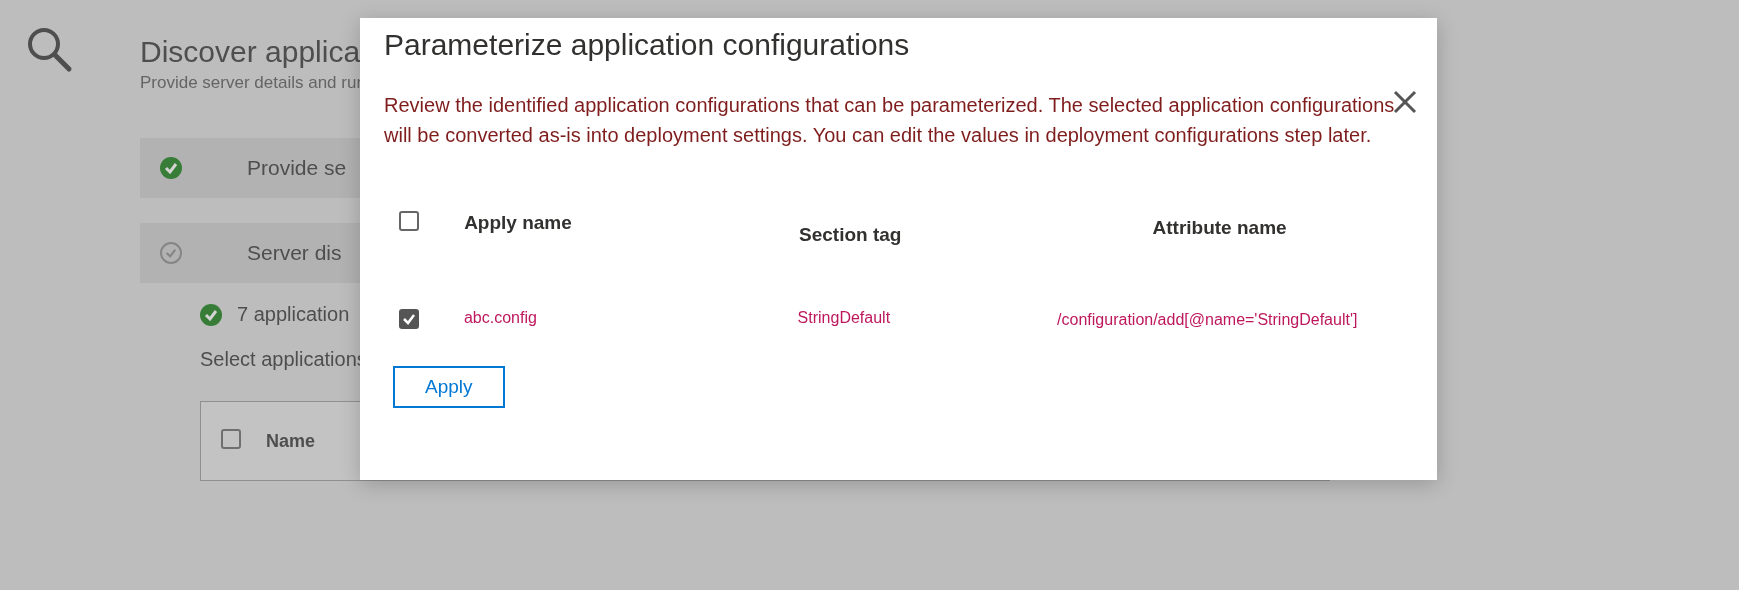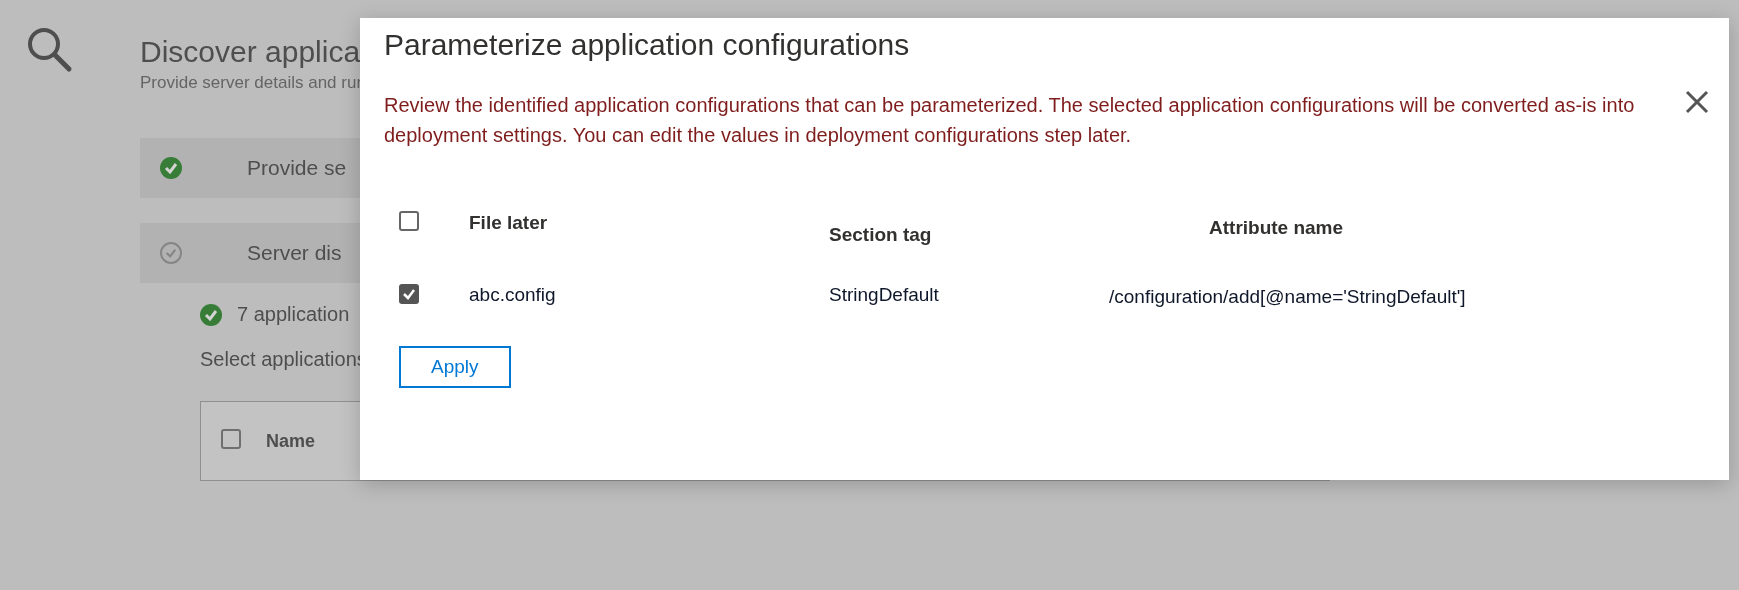--- a/index.html
+++ b/index.html
@@ -179,21 +179,21 @@
       height: 100%;
       background: rgba(128, 128, 128, 0.35);
       z-index: 5;
     }
     
     
     .modal {
       position: absolute;
       top: 18px;
       left: 360px;
-      width: 1369px;
+      width: 1077px;
       height: 462px;
       background: white;
       z-index: 10;
       padding: 10px 24px 20px 24px;
       box-shadow: 0 4px 20px rgba(0,0,0,0.2);
     }
     
     .modal-title {
       font-size: 30px;
       font-weight: 300;
@@ -241,42 +241,43 @@
     .modal-th-filename { width: 360px; }
     .modal-th-section { width: 380px; margin-top: 24px; }
     .modal-th-attr { width: 280px; margin-top: 10px; }
     
     .modal-table-row {
       display: flex;
       align-items: flex-start;
     }
     
     .modal-td {
-      font-size: 19px;
-      color: #0f172a;
+      font-size: 16px;
+      color: #be185d;
+      margin-top: 25px;
     }
     
     .modal-td-check { width: 70px; }
     .modal-td-filename { width: 360px; }
     .modal-td-section { width: 380px; line-height: 1.4; padding-right: 50px; }
     .modal-td-attr { width: 280px; }
     
     .checked-box {
       width: 20px;
       height: 20px;
       border-radius: 3px;
       background: #555;
       display: flex;
       align-items: center;
       justify-content: center;
     }
     
     .apply-button {
       margin-top: 35px;
-      margin-left: 15px;
+      margin-left: 9px;
       border: 2px solid #0078d4;
       background: white;
       color: #0078d4;
       font-size: 19px;
       padding: 8px 30px;
       cursor: pointer;
       font-family: inherit;
     }
   </style>
 </head>
@@ -352,21 +353,21 @@
     </svg>
   </div>
   
   <div class="modal-description">Review the identified application configurations that can be parameterized. The selected application configurations will be converted as-is into deployment settings. You can edit the values in deployment configurations step later.</div>
   
   <div class="modal-table">
     <div class="modal-table-header">
       <div class="modal-th-check">
         <span class="empty-checkbox"></span>
       </div>
-      <div class="modal-th modal-th-filename">File later</div>
+      <div class="modal-th modal-th-filename">Apply name</div>
       <div class="modal-th modal-th-section">Section tag</div>
       <div class="modal-th modal-th-attr">Attribute name</div>
     </div>
 
     <div class="modal-table-row">
       <div class="modal-td modal-td-check">
         <div class="checked-box">
           <svg width="14" height="14" viewBox="0 0 14 14">
               <polyline points="2,7 6,11 12,3" stroke="white" stroke-width="2.5" fill="none"></polyline>
             </svg>

